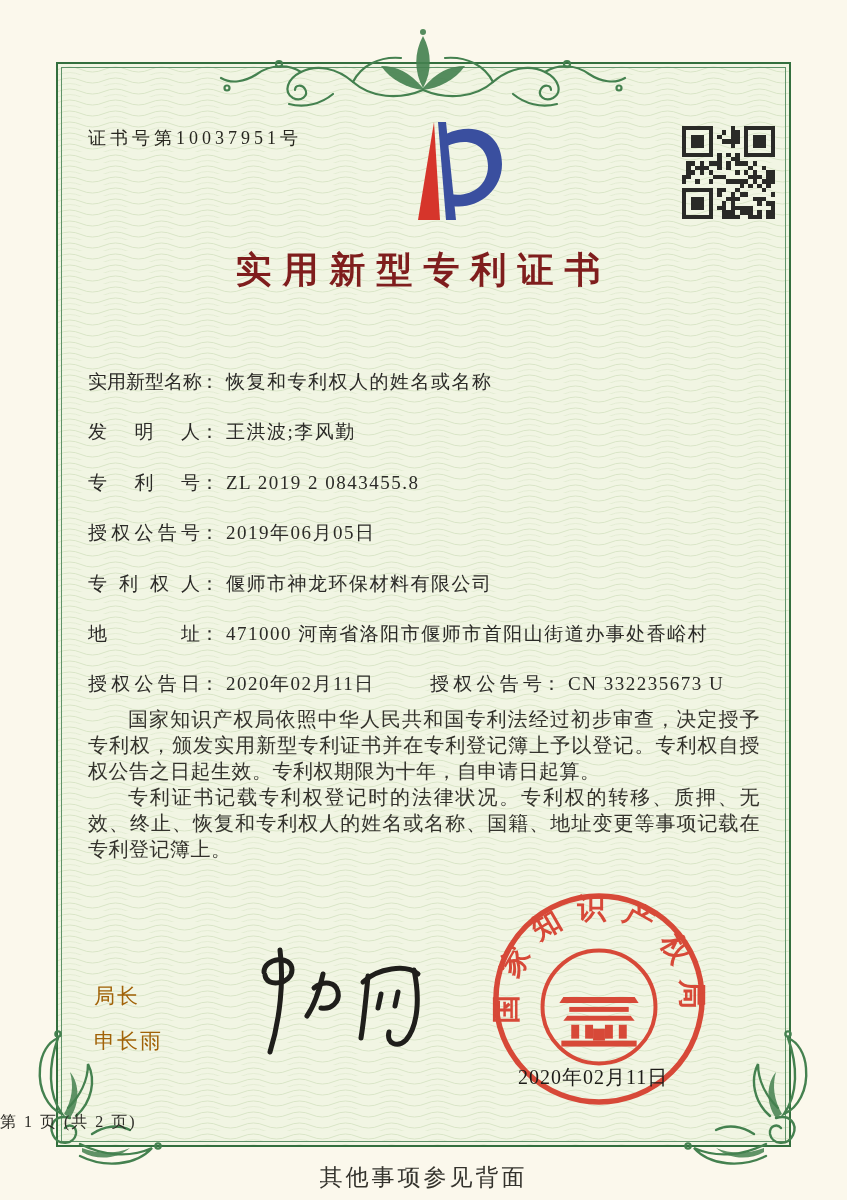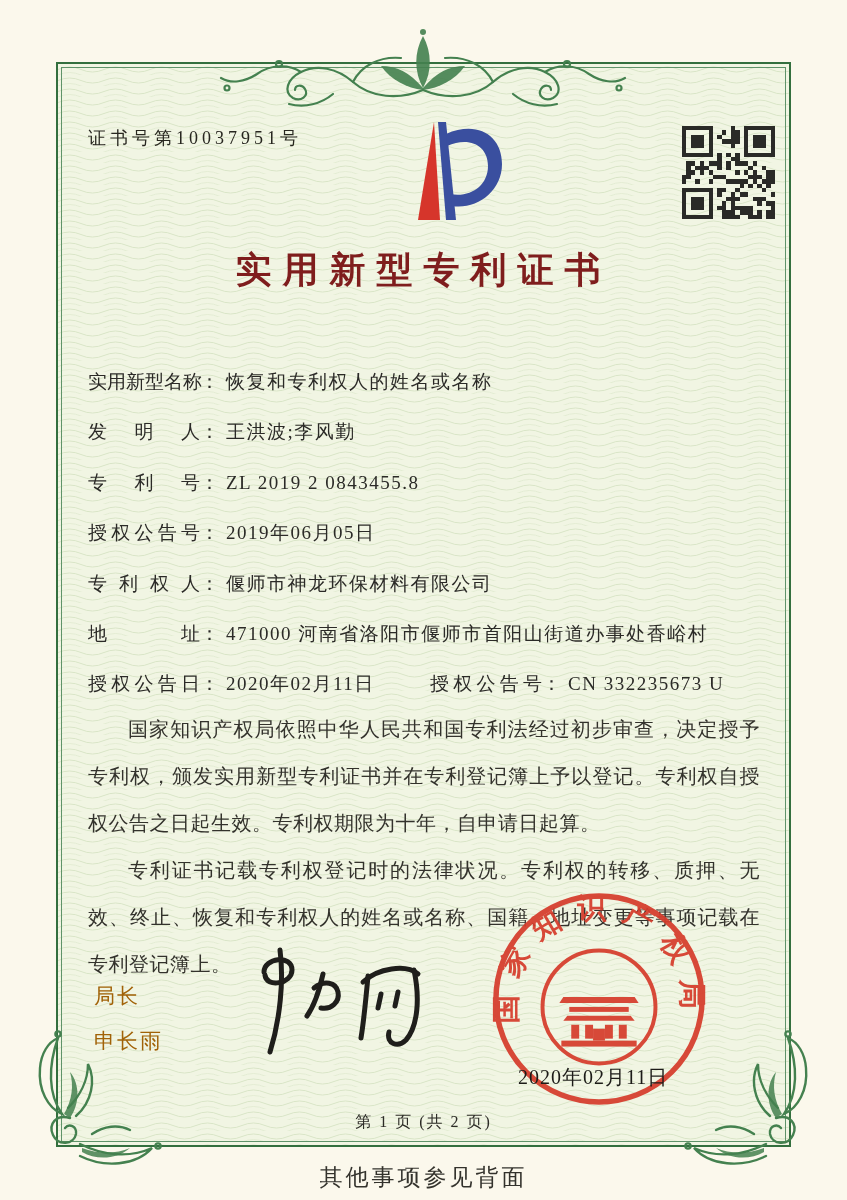--- a/index.html
+++ b/index.html
@@ -54,37 +54,37 @@
   .f-label {
     display:inline-block; width:112px;
     text-align:justify; text-align-last:justify;
     letter-spacing:0;
   }
   .f-colon { display:inline-block; margin-right:6px; }
   .f-value { letter-spacing:1.5px; }
   .grant-no-group { position:absolute; left:342px; top:0; }
   .body-text {
     position:absolute; left:88px; top:706px; width:672px;
-    font-size:20px; line-height:47px; letter-spacing:0.5px;
+    font-size:20px; line-height:26px; letter-spacing:0.5px;
     text-align:justify; color:#33322c;
   }
   .body-text p { margin:0; text-indent:2em; }
   .officer { position:absolute; left:94px; font-size:21px; letter-spacing:2px; color:#a16207; }
   .officer.title-line { top:982px; }
   .officer.name-line { top:1027px; }
   .signature { position:absolute; left:228px; top:940px; width:215px; height:125px; }
   .seal { position:absolute; left:490px; top:890px; width:218px; height:218px; opacity:0.93; }
   .seal-date {
     position:absolute; left:518px; top:1064px; width:170px;
     font-size:20px; letter-spacing:1px; color:#1c1b18; z-index:5;
     white-space:nowrap;
   }
   .page-info {
     position:absolute; left:0; right:0; top:1112px;
-    text-align:center; font-size:16px; letter-spacing:2px; color:#2c2b26;
+    text-align:left; font-size:16px; letter-spacing:2px; color:#2c2b26;
   }
   .back-note {
     position:absolute; left:0; right:0; top:1162px;
     text-align:center; font-size:23px; letter-spacing:3px; color:#33322c;
   }
 </style>
 </head>
 <body>
 
 <div class="sheet">

